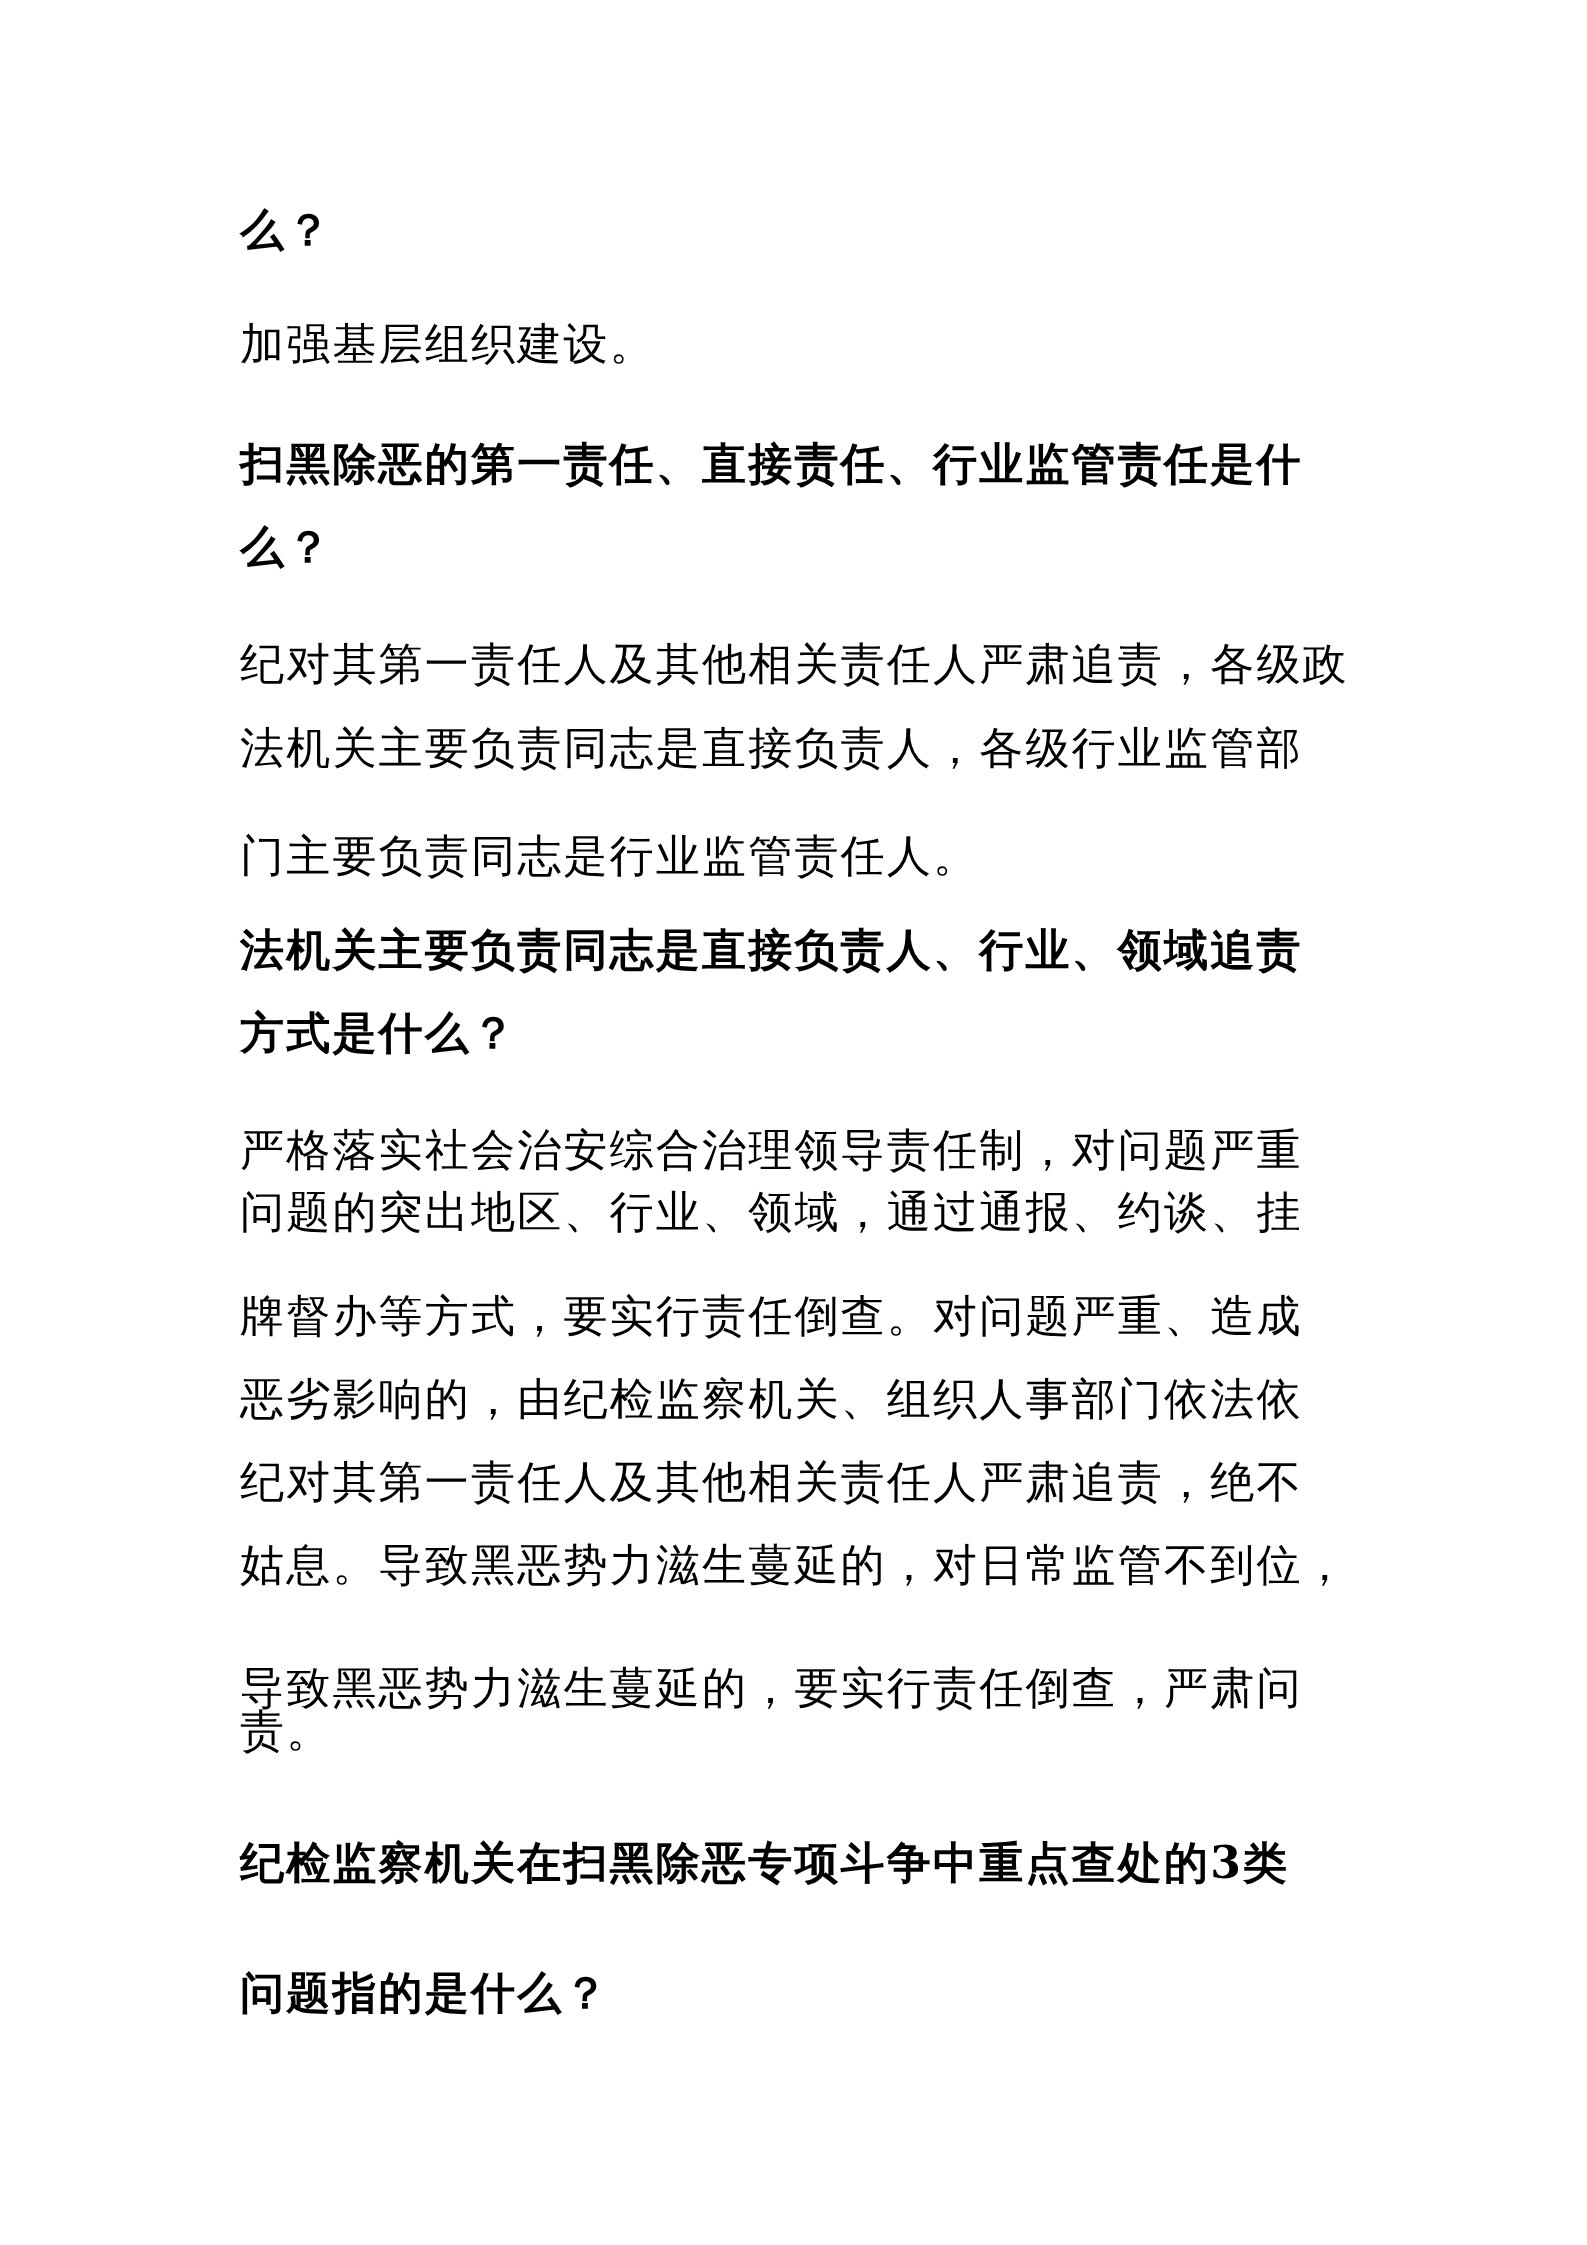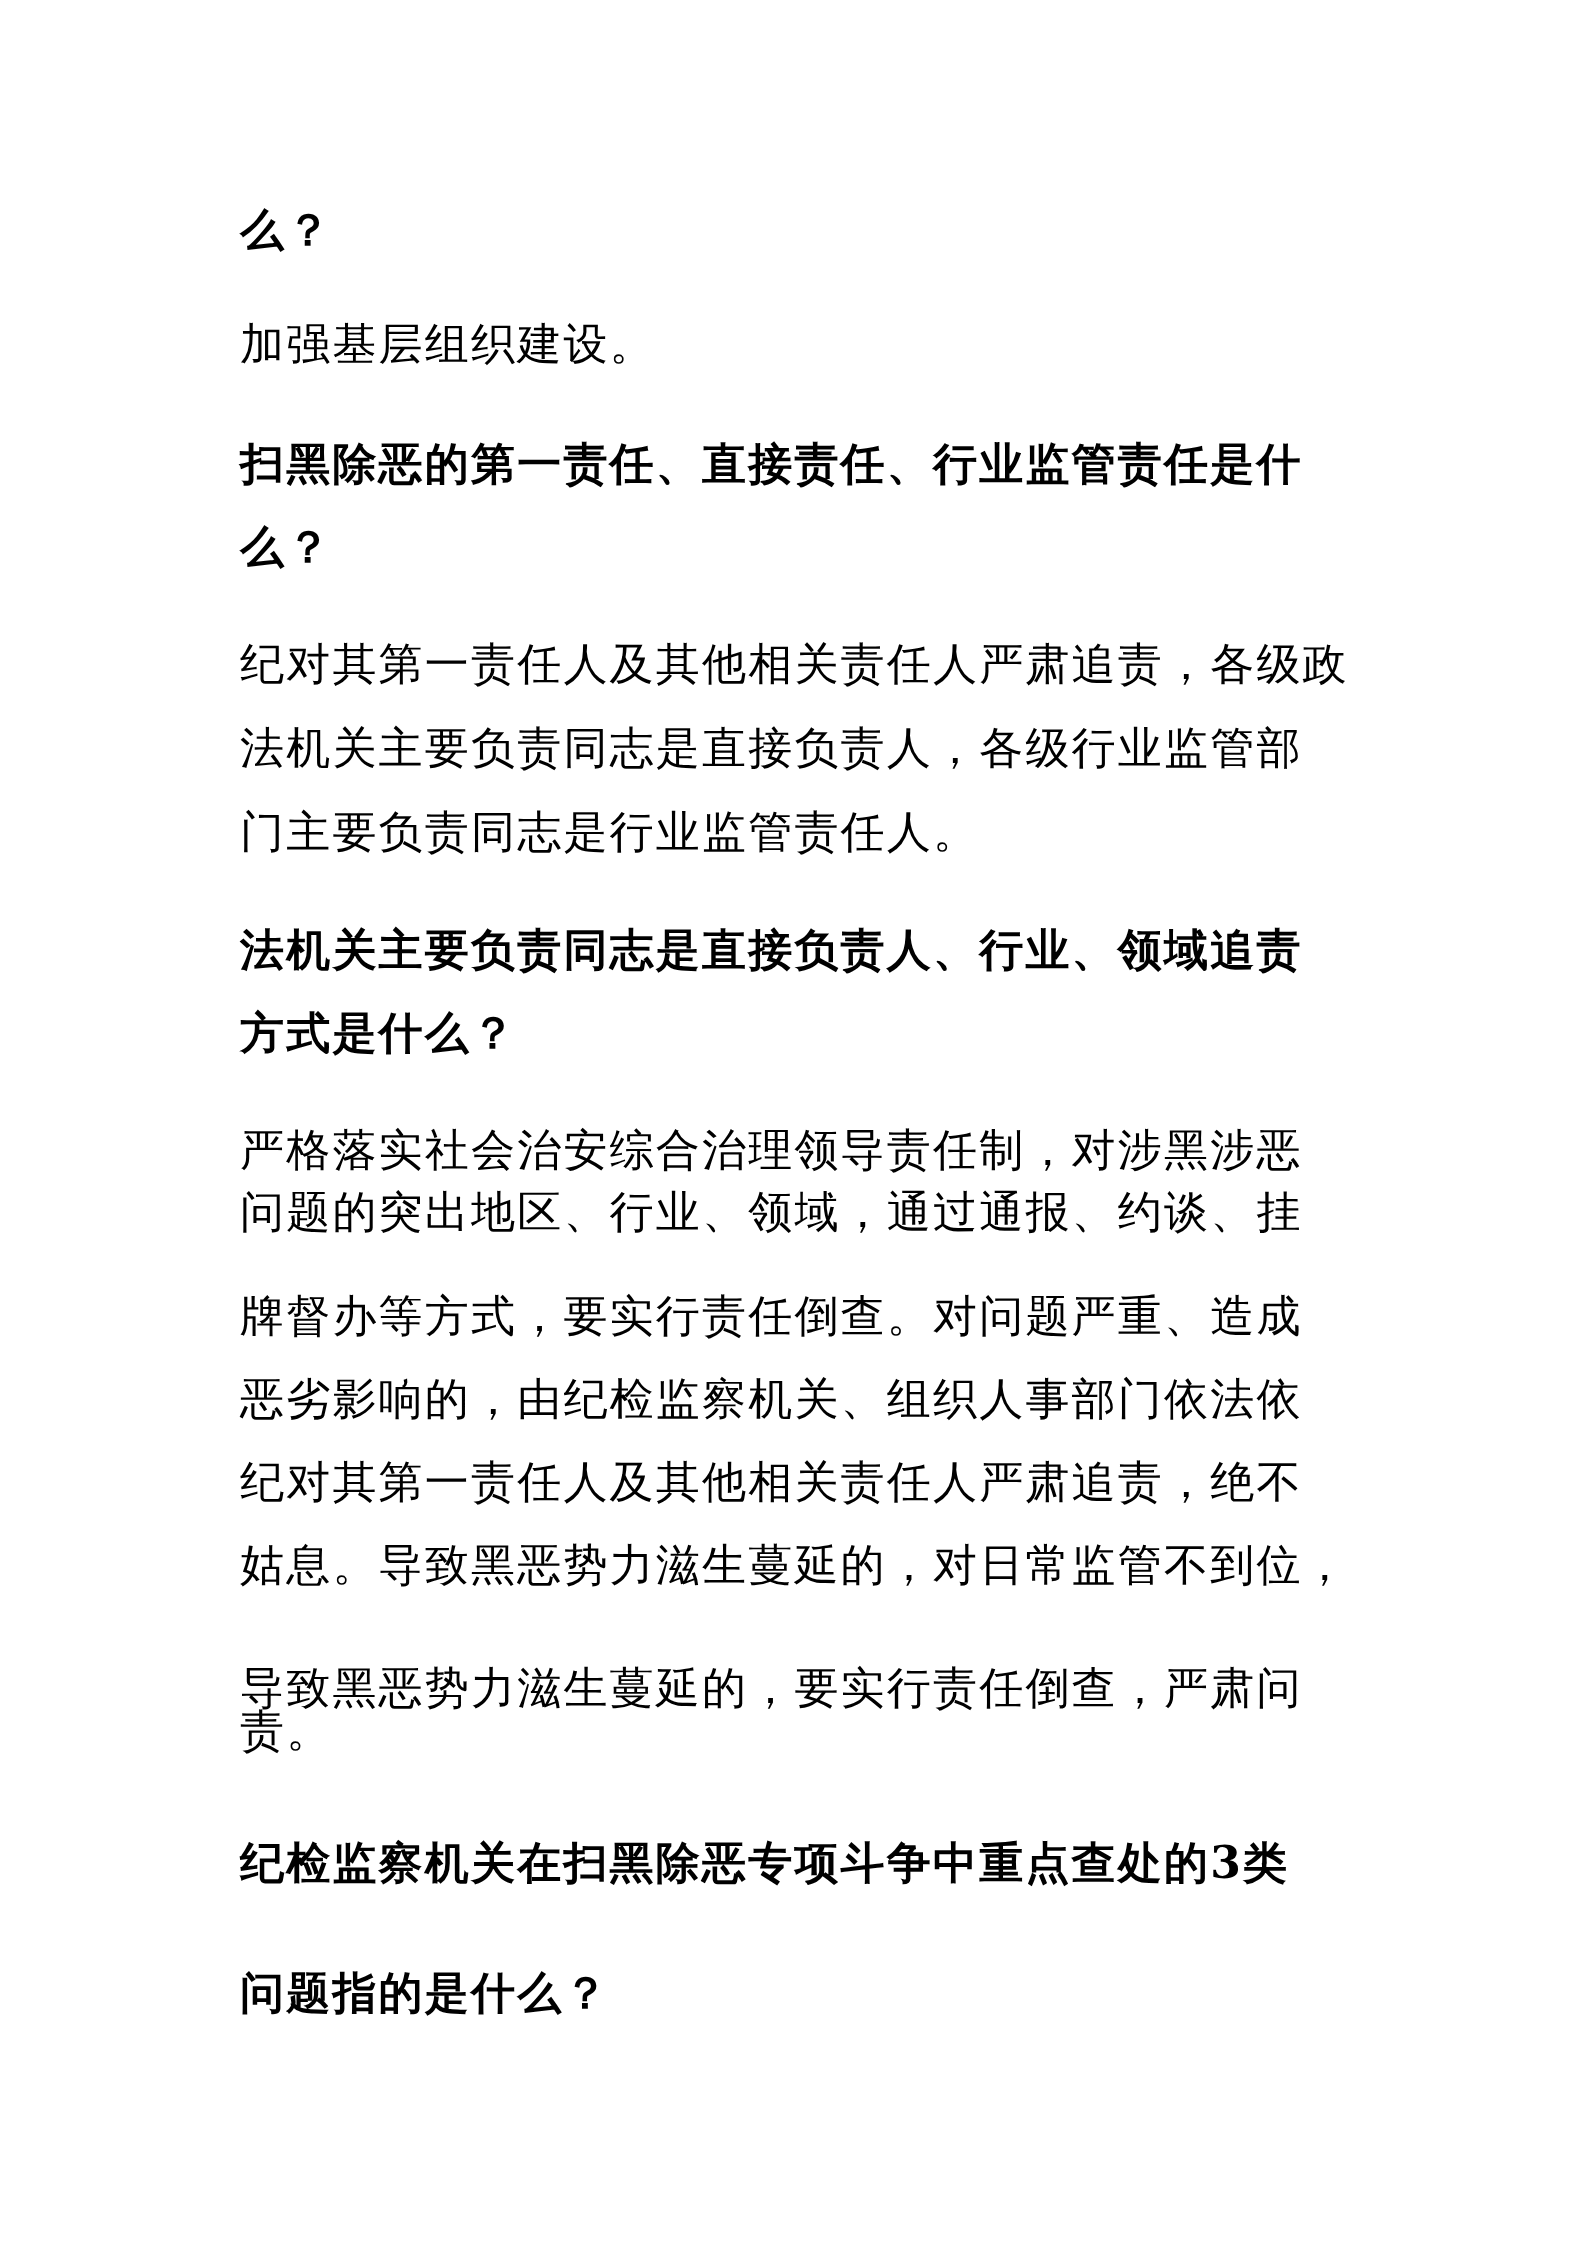--- a/index.html
+++ b/index.html
@@ -16,26 +16,26 @@
 
   <div class="line bold" style="top:0px">么？</div>
 
   <div class="line" style="top:114px">加强基层组织建设。</div>
 
   <div class="line bold" style="top:234px">扫黑除恶的第一责任、直接责任、行业监管责任是什</div>
   <div class="line bold" style="top:317px">么？</div>
 
   <div class="line" style="top:434px">纪对其第一责任人及其他相关责任人严肃追责，各级政</div>
   <div class="line" style="top:518px">法机关主要负责同志是直接负责人，各级行业监管部</div>
-  <div class="line" style="top:602px">门主要负责同志是行业监管责任人。</div>
+  <div class="line" style="top:626px">门主要负责同志是行业监管责任人。</div>
 
   <div class="line bold" style="top:720px">法机关主要负责同志是直接负责人、行业、领域追责</div>
   <div class="line bold" style="top:803px">方式是什么？</div>
 
-  <div class="line" style="top:920px">严格落实社会治安综合治理领导责任制，对涉黑涉恶</div>
+  <div class="line" style="top:920px">严格落实社会治安综合治理领导责任制，对问题严重</div>
   <div class="line" style="top:982px">问题的突出地区、行业、领域，通过通报、约谈、挂</div>
   <div class="line" style="top:1086px">牌督办等方式，要实行责任倒查。对问题严重、造成</div>
   <div class="line" style="top:1169px">恶劣影响的，由纪检监察机关、组织人事部门依法依</div>
   <div class="line" style="top:1252px">纪对其第一责任人及其他相关责任人严肃追责，绝不</div>
   <div class="line" style="top:1335px">姑息。导致黑恶势力滋生蔓延的，对日常监管不到位，</div>
   <div class="line" style="top:1458px">导致黑恶势力滋生蔓延的，要实行责任倒查，严肃问</div>
   <div class="line" style="top:1501px">责。</div>
 
   <div class="line bold" style="top:1633px">纪检监察机关在扫黑除恶专项斗争中重点查处的3类</div>
   <div class="line bold" style="top:1763px">问题指的是什么？</div>

